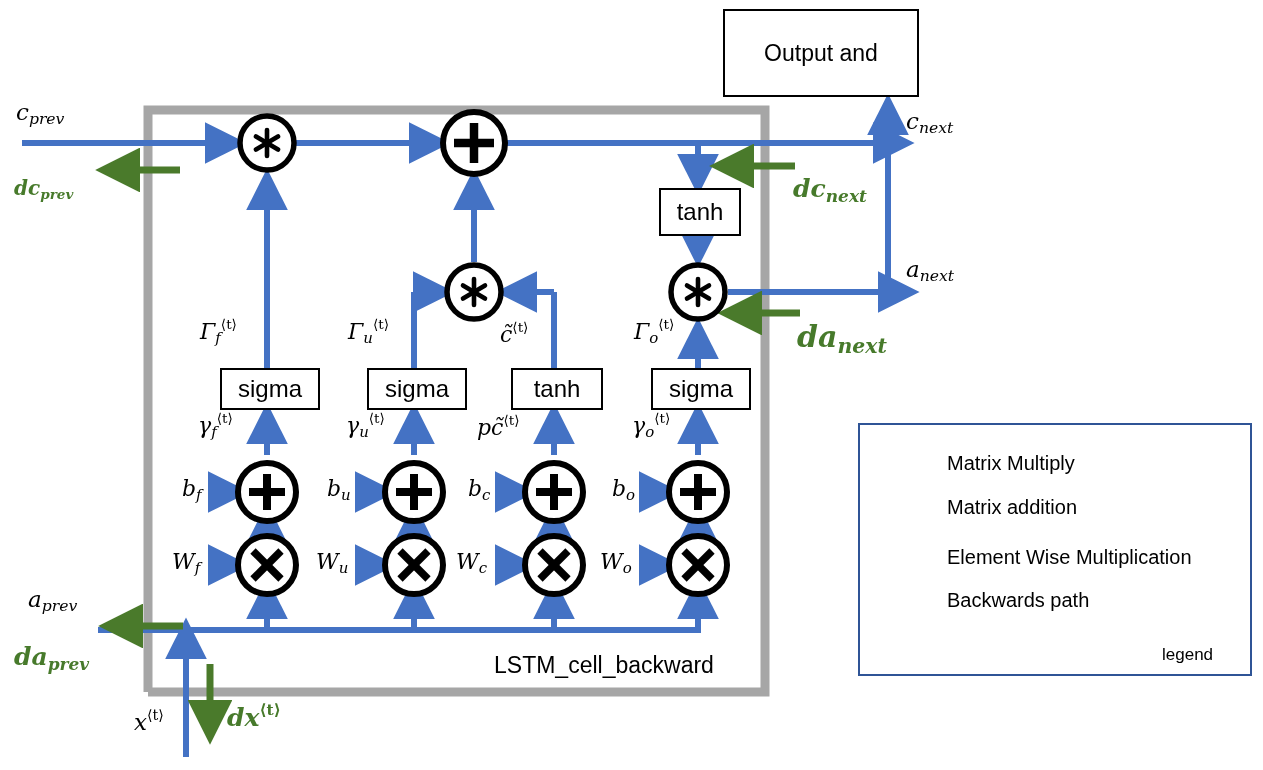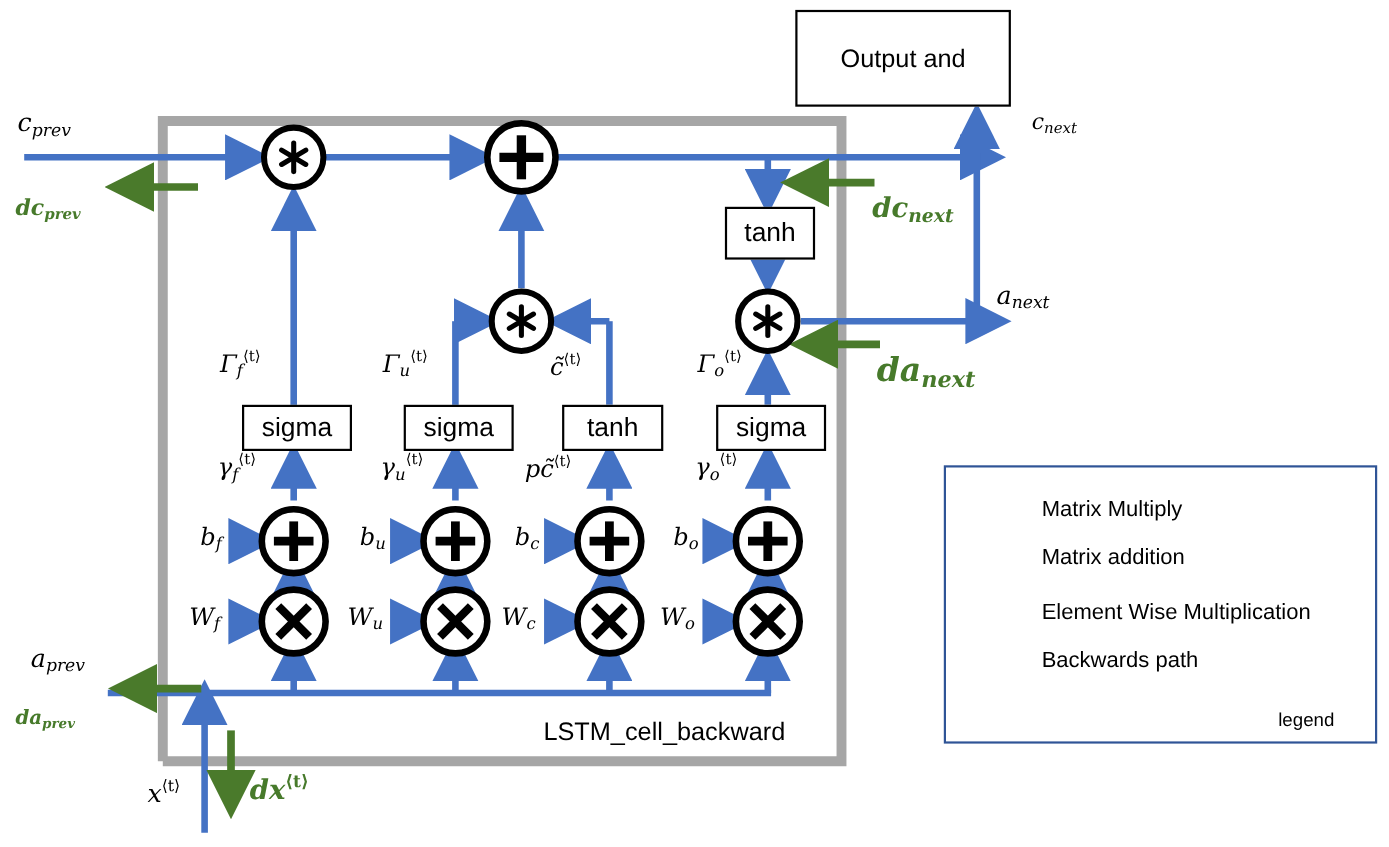--- a/index.html
+++ b/index.html
@@ -262,36 +262,36 @@
   <div class="boxtxt" style="left:723px;top:9px;width:192px;height:84px;font-size:23px;flex-direction:column;gap:4px;">
     <span>Output and</span>
   </div>
 
   <div class="lbl math" style="left:16px;top:101px;font-size:23px;">
     <span>c</span><span class="sub dn">prev</span>
   </div>
   <div class="lbl mathg" style="left:14px;top:178px;font-size:20px;">
     <span>dc</span><span class="sub dn">prev</span>
   </div>
-  <div class="lbl math" style="left:906px;top:100px;font-size:20px;margin-left:32px;">
+  <div class="lbl math" style="left:906px;top:110px;font-size:23px;">
     <span>c</span><span class="sub dn">next</span>
   </div>
   <div class="lbl mathg" style="left:793px;top:176px;font-size:25px;">
     <span>dc</span><span class="sub dn">next</span>
   </div>
   <div class="lbl math" style="left:906px;top:258px;font-size:23px;">
     <span>a</span><span class="sub dn">next</span>
   </div>
   <div class="lbl mathg" style="left:797px;top:322px;font-size:30px;">
     <span>da</span><span class="sub dn">next</span>
   </div>
   <div class="lbl math" style="left:28px;top:588px;font-size:23px;">
     <span>a</span><span class="sub dn">prev</span>
   </div>
-  <div class="lbl mathg" style="left:14px;top:644px;font-size:18px;">
+  <div class="lbl mathg" style="left:14px;top:644px;font-size:25px;">
     <span>da</span><span class="sub dn">prev</span>
   </div>
   <div class="lbl math" style="left:134px;top:708px;font-size:23px;">
     <span>x</span><span class="sup up">⟨t⟩</span>
   </div>
   <div class="lbl mathg" style="left:227px;top:702px;font-size:25px;">
     <span>dx</span><span class="sup up">⟨t⟩</span>
   </div>
 
   <div class="lbl math" style="left:200px;top:318px;font-size:22px;">

